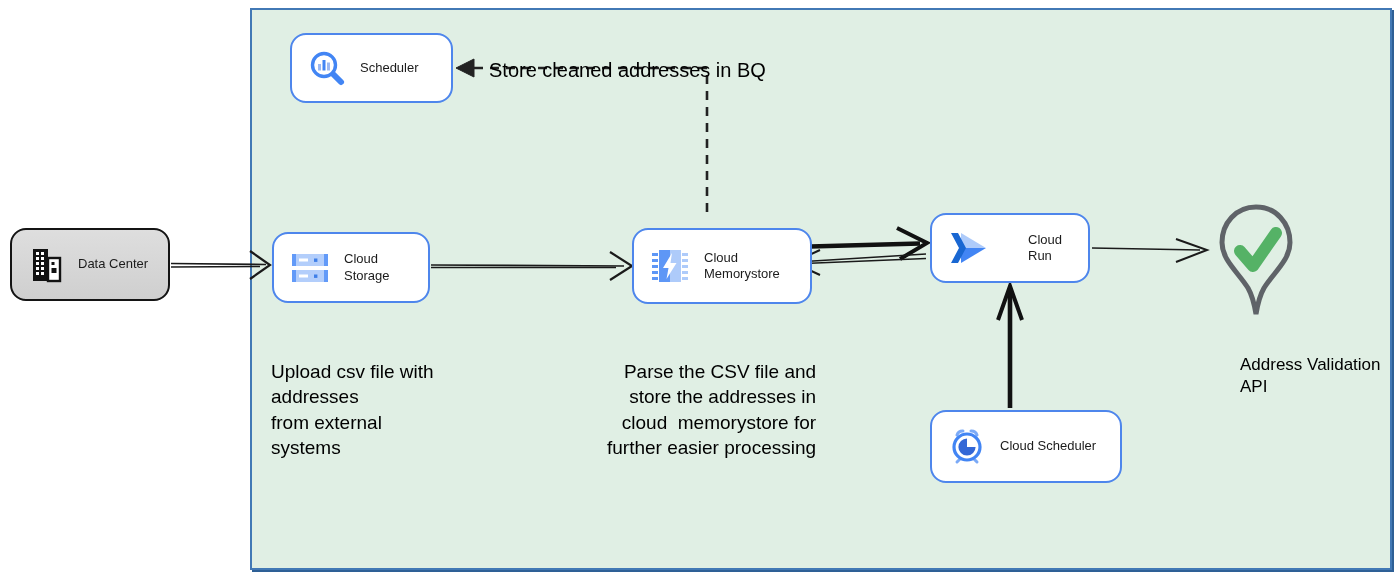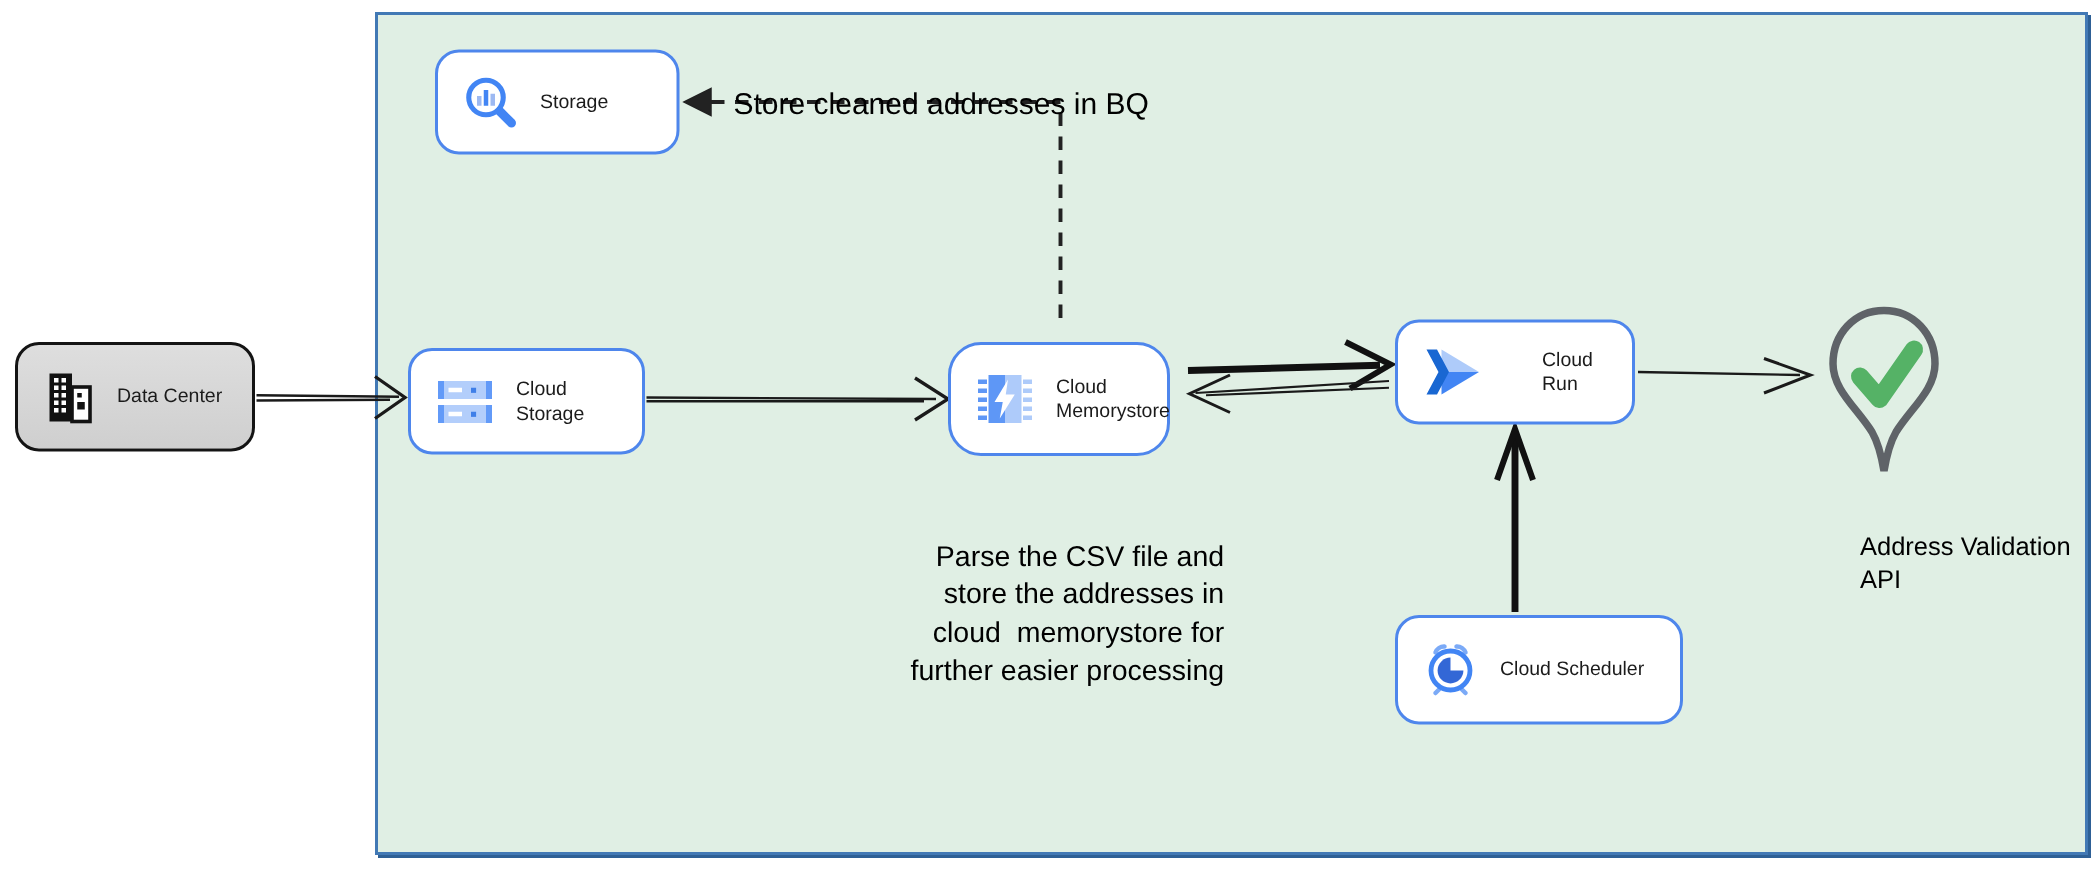--- a/index.html
+++ b/index.html
@@ -102,21 +102,21 @@
   </div>
 
   <div class="node" style="left:290px;top:33px;width:163px;height:70px;">
     <svg class="icon" width="38" height="38" viewBox="0 0 38 38">
       <line x1="25" y1="25" x2="33" y2="33" stroke="#4285f4" stroke-width="6" stroke-linecap="round"></line>
       <circle cx="16" cy="16" r="11.5" fill="#ffffff" stroke="#4285f4" stroke-width="3.4"></circle>
       <rect x="10" y="15" width="3" height="6.5" fill="#9db9f2"></rect>
       <rect x="14.5" y="11" width="3" height="10.5" fill="#4285f4"></rect>
       <rect x="19" y="13.5" width="3" height="8" fill="#9db9f2"></rect>
     </svg>
-    <span class="label">Storage</span>
+    <span class="label">Scheduler</span>
   </div>
 
   <div class="node" style="left:272px;top:232px;width:158px;height:71px;">
     <svg class="icon" width="40" height="34" viewBox="0 0 40 34">
       <g>
         <rect x="2" y="3" width="36" height="12" fill="#b3cefb"></rect>
         <rect x="2" y="3" width="4" height="12" fill="#629af8"></rect>
         <rect x="34" y="3" width="4" height="12" fill="#629af8"></rect>
         <rect x="9" y="7.5" width="9" height="3" fill="#ffffff"></rect>
         <rect x="24" y="7.5" width="3.4" height="3.4" fill="#3f7fe8"></rect>
@@ -125,21 +125,21 @@
         <rect x="2" y="19" width="36" height="12" fill="#b3cefb"></rect>
         <rect x="2" y="19" width="4" height="12" fill="#629af8"></rect>
         <rect x="34" y="19" width="4" height="12" fill="#629af8"></rect>
         <rect x="9" y="23.5" width="9" height="3" fill="#ffffff"></rect>
         <rect x="24" y="23.5" width="3.4" height="3.4" fill="#3f7fe8"></rect>
       </g>
     </svg>
     <span class="label">Cloud Storage</span>
   </div>
 
-  <div class="node" style="left:632px;top:228px;width:148px;height:76px;border-radius:22px;">
+  <div class="node" style="left:632px;top:228px;width:180px;height:76px;">
     <svg class="icon" width="40" height="36" viewBox="0 0 40 36">
       <g fill="#5e97f6">
         <rect x="2" y="5" width="6" height="3"></rect>
           <rect x="2" y="11" width="6" height="3"></rect>
         <rect x="2" y="17" width="6" height="3"></rect>
           <rect x="2" y="23" width="6" height="3"></rect>
         <rect x="2" y="29" width="6" height="3"></rect>
       </g>
       <g fill="#aecbfa">
         <rect x="32" y="5" width="6" height="3"></rect>
@@ -183,18 +183,22 @@
   <div class="pin-wrap">
     <svg class="icon" width="82" height="124" viewBox="0 0 82 124">
       <path d="M41,4 C21,4 7,20 7,39.5 C7,57 23,69 33,85 C37,92 39,99 41,111 C43,99 45,92 49,85 C59,69 75,57 75,39.5 C75,20 61,4 41,4 Z" fill="none" stroke="#5f6368" stroke-width="5"></path>
       <polyline points="25,48 38,63 61,30" fill="none" stroke="#55b266" stroke-width="12" stroke-linecap="round" stroke-linejoin="round"></polyline>
     </svg>
   </div>
   <div class="annotation small" style="left:1240px;top:326px;">Address Validation
 API</div>
 
   <div class="annotation big" style="left:489px;top:31px;">Store cleaned addresses in BQ</div>
+  <div class="annotation note" style="left:271px;top:331px;">Upload csv file with
+addresses
+from external
+systems</div>
   <div class="annotation note" style="left:607px;top:331px;text-align:right;">Parse the CSV file and
 store the addresses in
 cloud  memorystore for
 further easier processing</div>
 
 </div>
 
 </body></html>

